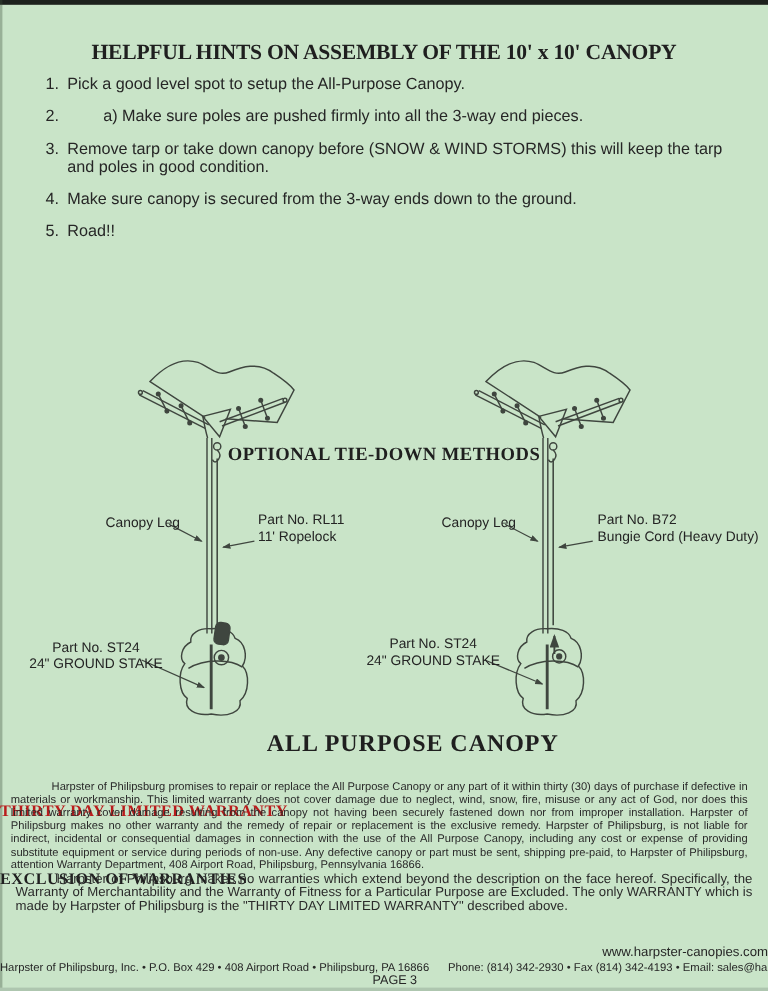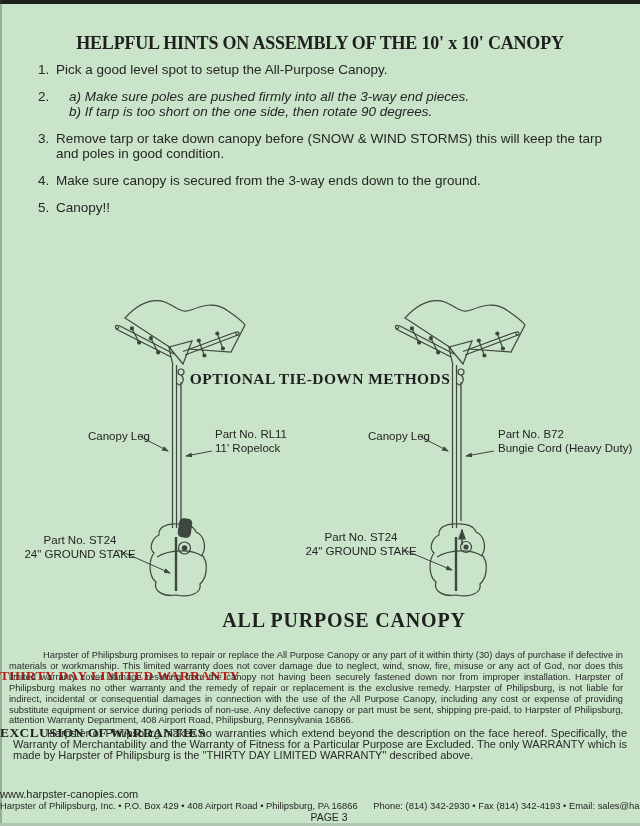--- a/index.html
+++ b/index.html
@@ -15,21 +15,21 @@
   .doc-title{
     position:absolute;top:21px;left:0;right:0;text-align:center;
     font-family:"Liberation Serif",serif;font-weight:bold;font-size:18px;
     letter-spacing:-0.2px;color:#1f1f1f;
   }
 
   .instructions{position:absolute;top:62px;left:38px;width:578px;font-size:13.5px;line-height:15px;}
   .item{display:flex;margin-bottom:12px;}
   .item .num{flex:0 0 18px;}
   .item .txt{flex:1;}
-  .item .sub{margin-left:13px;font-style:italic;}
+  .item .sub{margin-left:30px;}
 
   .diagram-wrap{position:absolute;top:285px;left:0;width:640px;height:332px;}
   .diagram-wrap svg{position:absolute;top:0;left:0;}
 
   .dg-heading{
     position:absolute;top:370px;left:0;right:0;text-align:center;
     font-family:"Liberation Serif",serif;font-weight:bold;font-size:15.5px;
     letter-spacing:.4px;color:#1f1f1f;
   }
   .dg-label{position:absolute;font-size:11.5px;line-height:13.5px;color:#242424;}
@@ -49,21 +49,21 @@
   }
   .x-title{
     position:absolute;top:725px;left:0;right:0;text-align:left;
     font-family:"Liberation Serif",serif;font-weight:bold;font-size:13.5px;letter-spacing:.4px;color:#1f1f1f;
   }
   .x-body{
     position:absolute;top:728px;left:13px;width:614px;
     font-size:11px;line-height:10.9px;text-align:justify;text-indent:34px;color:#2a2a2a;
   }
 
-  .f-site{position:absolute;top:788px;left:0;right:0;text-align:left;font-size:11px;color:#262626;}
+  .f-site{position:absolute;top:788px;left:0;right:0;text-align:right;font-size:11px;color:#262626;}
   .f-contact{position:absolute;top:800px;left:0;right:0;text-align:center;font-size:9.4px;color:#262626;white-space:pre;}
   .f-page{position:absolute;top:811px;left:0;right:0;text-align:center;font-size:10.5px;color:#262626;padding-left:18px;}
 </style>
 </head>
 <body>
 
 <div class="edge-top"></div>
 <div class="edge-left"></div>
 <div class="edge-bottom"></div>
 
@@ -71,34 +71,33 @@
 
 <div class="instructions">
   <div class="item">
     <span class="num">1.</span>
     <div class="txt">Pick a good level spot to setup the All-Purpose Canopy.</div>
   </div>
   <div class="item">
     <span class="num">2.</span>
     <div class="txt">
       <div class="sub">a) Make sure poles are pushed firmly into all the 3-way end pieces.</div>
-      <div class="sub">b) If tarp is too short on the one side, then rotate 90 degrees.</div>
     </div>
   </div>
   <div class="item">
     <span class="num">3.</span>
     <div class="txt">Remove tarp or take down canopy before (SNOW &amp; WIND STORMS) this will keep the tarp and poles in good condition.</div>
   </div>
   <div class="item">
     <span class="num">4.</span>
     <div class="txt">Make sure canopy is secured from the 3-way ends down to the ground.</div>
   </div>
   <div class="item">
     <span class="num">5.</span>
-    <div class="txt">Canopy!!</div>
+    <div class="txt">Road!!</div>
   </div>
 </div>
 
 <div class="diagram-wrap">
   <svg width="640" height="332" viewBox="0 0 640 332">
     <defs>
       <marker id="arw" markerWidth="7" markerHeight="6" refX="6" refY="2.5" orient="auto">
         <path d="M0,0 L7,2.5 L0,5 Z" fill="#3f463f"></path>
       </marker>
       <g id="cnpy" stroke="#3f463f" stroke-width="1.2" fill="none">

